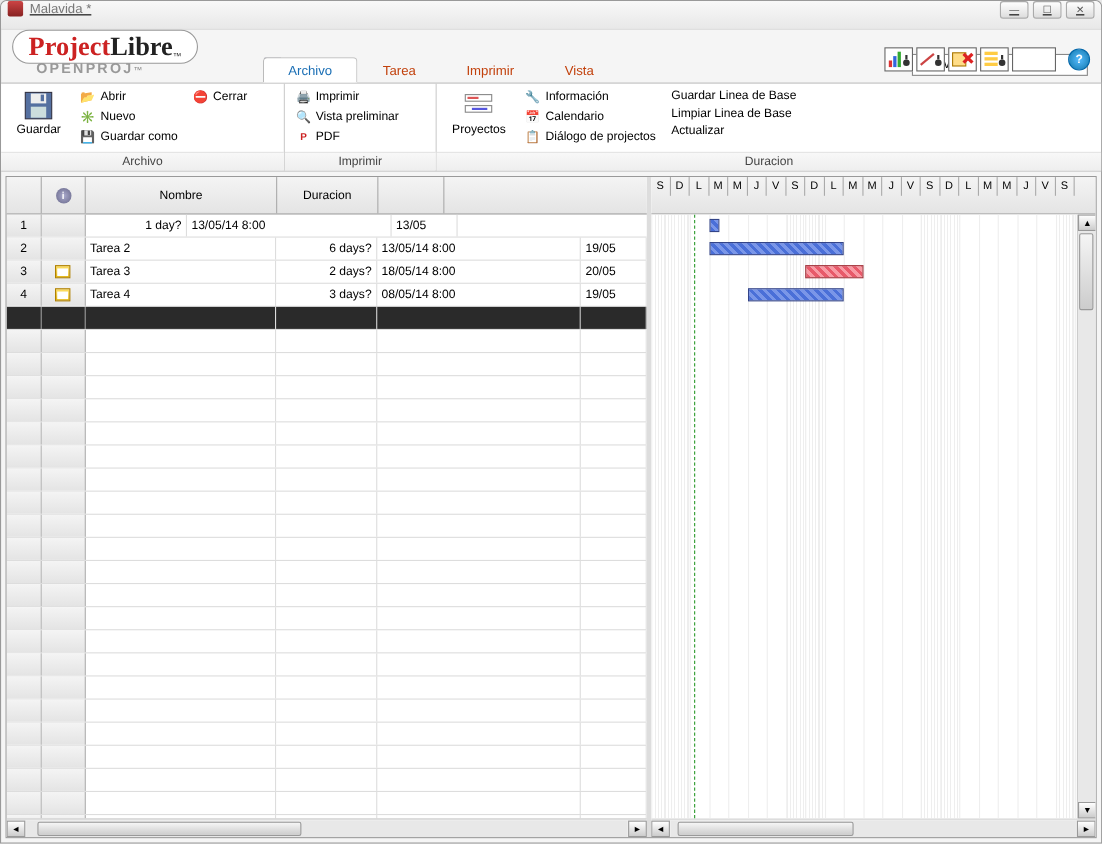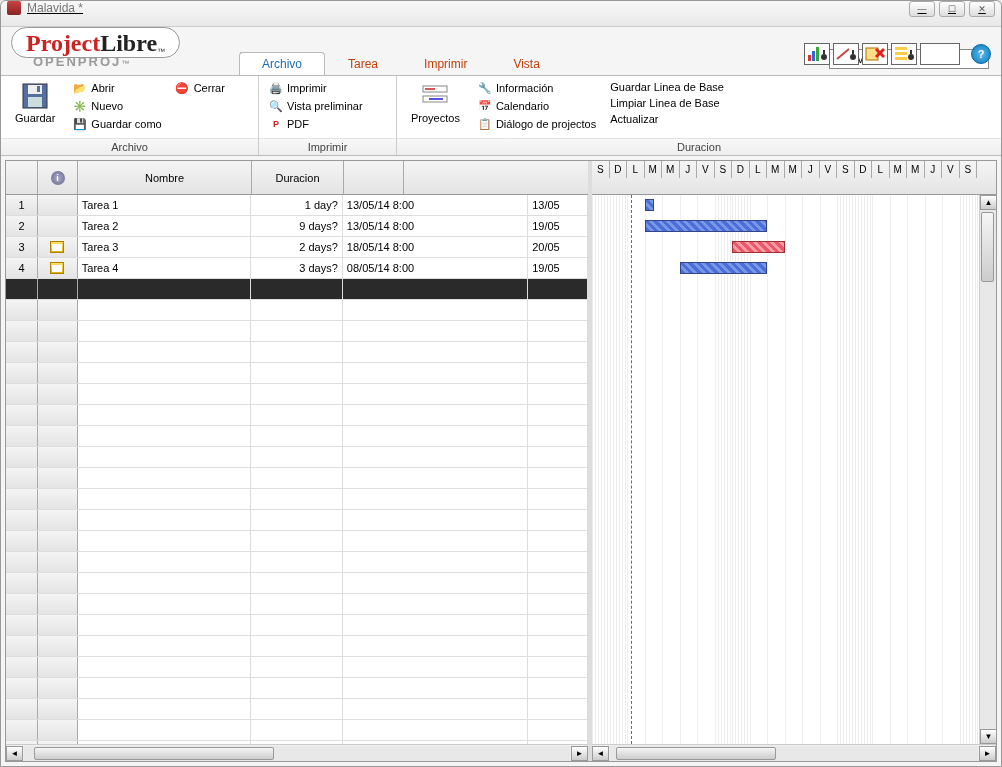--- a/index.html
+++ b/index.html
@@ -267,30 +267,29 @@
             <div class="info-icon">i</div>
           </div>
         <div class="gh col-name">Nombre</div>
         <div class="gh col-dur">Duracion</div>
         <div class="gh col-end"></div>
       </div>
       <div class="grid-body" id="grid-body">
           <div class="grow">
             <div class="gc col-n">1</div>
             <div class="gc col-i"></div>
-            <div class="gc col-name">Tarea 1</div>
             <div class="gc col-dur">1 day?</div>
             <div class="gc col-start">13/05/14 8:00</div>
             <div class="gc col-end">13/05</div>
           </div>
           <div class="grow">
             <div class="gc col-n">2</div>
             <div class="gc col-i"></div>
             <div class="gc col-name">Tarea 2</div>
-            <div class="gc col-dur">9 days?</div>
+            <div class="gc col-dur">6 days?</div>
             <div class="gc col-start">13/05/14 8:00</div>
             <div class="gc col-end">19/05</div>
           </div>
           <div class="grow">
             <div class="gc col-n">3</div>
             <div class="gc col-i">
               <div class="calico"></div>
             </div>
             <div class="gc col-name">Tarea 3</div>
             <div class="gc col-dur">2 days?</div>

